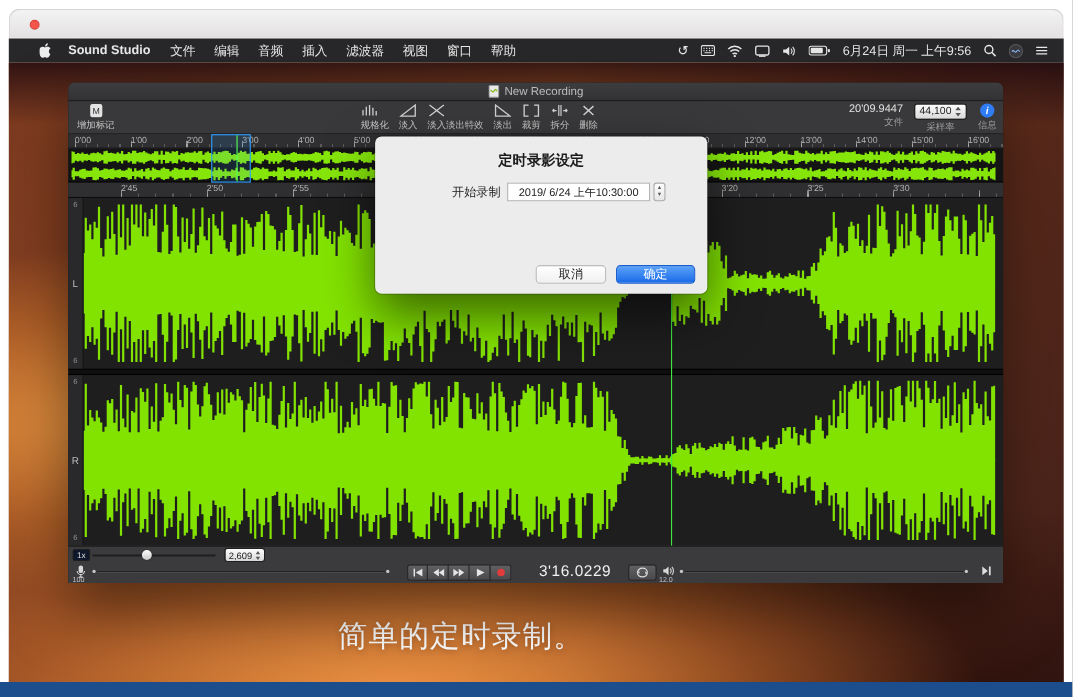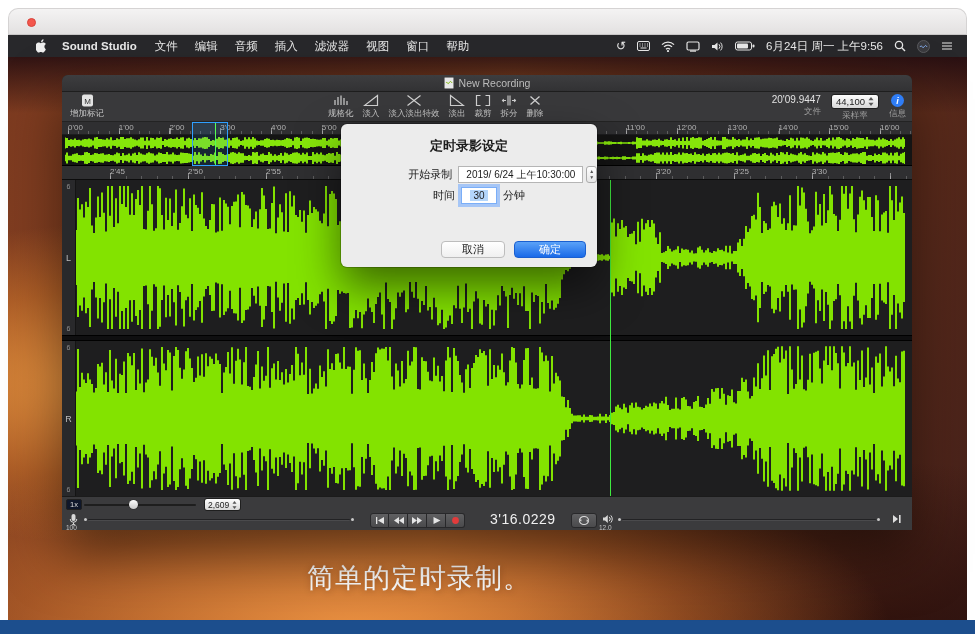--- a/index.html
+++ b/index.html
@@ -37,21 +37,21 @@
 
 
 .window{position:absolute;left:62px;top:75px;width:850px;height:455px;background:#222;
   border-radius:6px 6px 0 0;box-shadow:0 24px 55px rgba(0,0,0,.5);z-index:4;overflow:hidden}
 .titlebar{height:17px;background:linear-gradient(#3d3d3f,#323234);border-bottom:1px solid #1e1e1e;
   display:flex;align-items:center;justify-content:center;gap:5px;color:#bcbcbc;font-size:10.5px}
 .toolbar{position:relative;height:30px;background:#39393b;border-bottom:1px solid #232323;color:#c9c9c9}
 .tb-left{position:absolute;left:8px;top:2px;display:flex;flex-direction:column;align-items:center;gap:1px}
 .tb-lbl{font-size:8.5px;color:#c6c6c6;white-space:nowrap}
 .tb-tools{position:absolute;left:266px;top:2px;display:flex;gap:9px}
-.tool{display:flex;flex-direction:column;align-items:center;gap:1px}
+.tool{display:flex;flex-direction:column;align-items:flex-start;gap:1px}
 .tb-right{position:absolute;right:6px;top:2px;display:flex;gap:10px;align-items:flex-start}
 .file-block{display:flex;flex-direction:column;align-items:flex-end;gap:1px}
 .file-len{font-size:10px;color:#e2e2e2}
 .sub{font-size:8.5px;color:#9d9d9d}
 .combo-block{display:flex;flex-direction:column;align-items:center;gap:1px}
 .combo{display:flex;align-items:center;gap:3px;height:15px;padding:0 4px;border-radius:3px;
   background:linear-gradient(#fdfdfd,#d8d8d8);border:1px solid #1f1f1f;color:#222;font-size:9.5px}
 .info-block{display:flex;flex-direction:column;align-items:center;gap:1px}
 .info-circle{width:13px;height:13px;border-radius:50%;background:#2f7df6;color:#fff;font-size:9px;
   font-style:italic;font-weight:bold;display:flex;align-items:center;justify-content:center}
@@ -108,21 +108,21 @@
 .tbtn{width:19px;height:15px;background:linear-gradient(#606062,#4a4a4c);border:1px solid #28282a;border-left:none;
   display:flex;align-items:center;justify-content:center;padding:0;cursor:default}
 .tbtn:first-child{border-left:1px solid #28282a;border-radius:3px 0 0 3px}
 .tbtn:last-child{border-radius:0 3px 3px 0}
 .time-display{position:absolute;left:428px;top:14px;font-size:14px;color:#f0f0f0;letter-spacing:.5px;white-space:nowrap}
 .loop-btn{position:absolute;left:509px;top:16px;width:26px;height:15px;border-radius:3px;
   background:linear-gradient(#606062,#4a4a4c);border:1px solid #28282a;display:flex;align-items:center;justify-content:center}
 .end-btn{position:absolute;left:830px;top:17px;display:flex}
 
 
-.dialog{position:absolute;left:341px;top:124px;width:256px;height:143px;background:#ececec;border-radius:6px;
+.dialog{position:absolute;left:341px;top:124px;width:302px;height:143px;background:#ececec;border-radius:6px;
   box-shadow:0 0 0 1px rgba(0,0,0,.2),0 20px 45px rgba(0,0,0,.55);z-index:20;color:#1c1c1c}
 .dlg-title{margin-top:13px;text-align:center;font-size:13px;font-weight:bold}
 .dlg-rows{position:absolute;left:0;top:40px;width:100%}
 .dlg-row{display:flex;align-items:center;height:21px;padding-left:46px}
 .dlg-label{width:68px;text-align:right;font-size:11px;margin-right:6px;white-space:nowrap}
 .dlg-field{height:17px;width:130px;background:#fff;border:1px solid #b5b5b5;font-size:10px;
   display:flex;align-items:center;justify-content:center;white-space:nowrap}
 .dlg-field.small{width:36px}
 .dlg-field.focused{border-color:#7aaef8;box-shadow:0 0 0 3px rgba(95,160,255,.5)}
 .sel-text{background:#b4d6fb;padding:0 3px}
@@ -491,27 +491,20 @@
       <div class="dlg-row">
         <span class="dlg-label">开始录制</span>
         <span class="dlg-field">
             <span>2019/ 6/24 上午10:30:00</span>
           </span>
         <span class="stepper">
             <span>▲</span>
             <span>▼</span>
           </span>
       </div>
-      <div class="dlg-row">
-        <span class="dlg-label">时间</span>
-        <span class="dlg-field small focused">
-            <span class="sel-text">30</span>
-          </span>
-        <span class="dlg-suffix">分钟</span>
-      </div>
     </div>
     <div class="dlg-buttons">
       <button class="btn">取消</button>
       <button class="btn primary">确定</button>
     </div>
   </div>
 
   <div class="footer-band"></div>
 </div>
 

